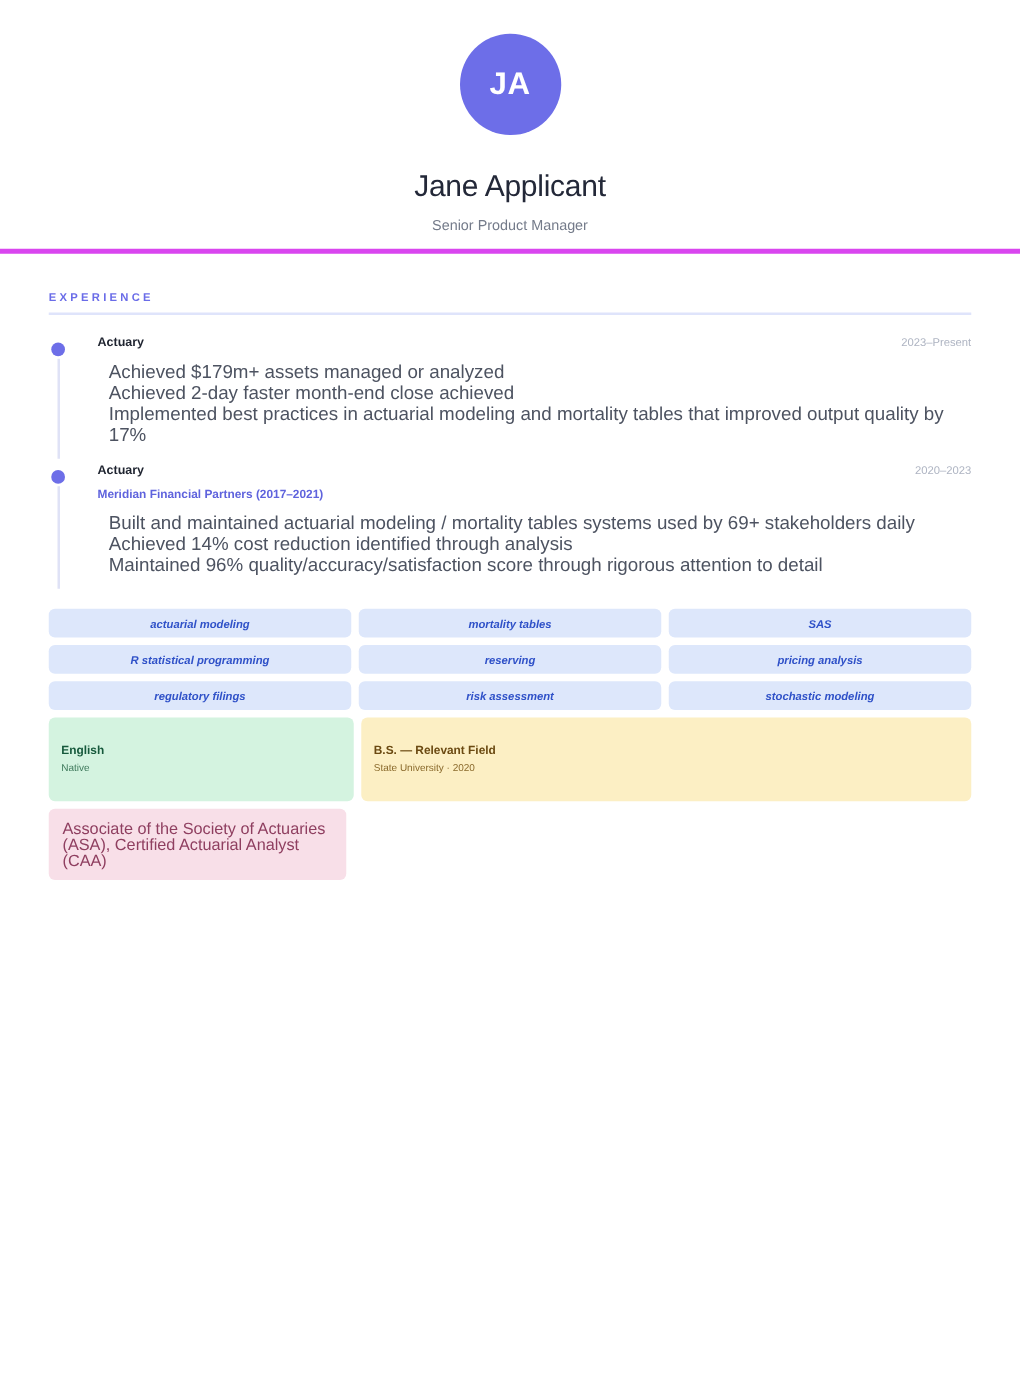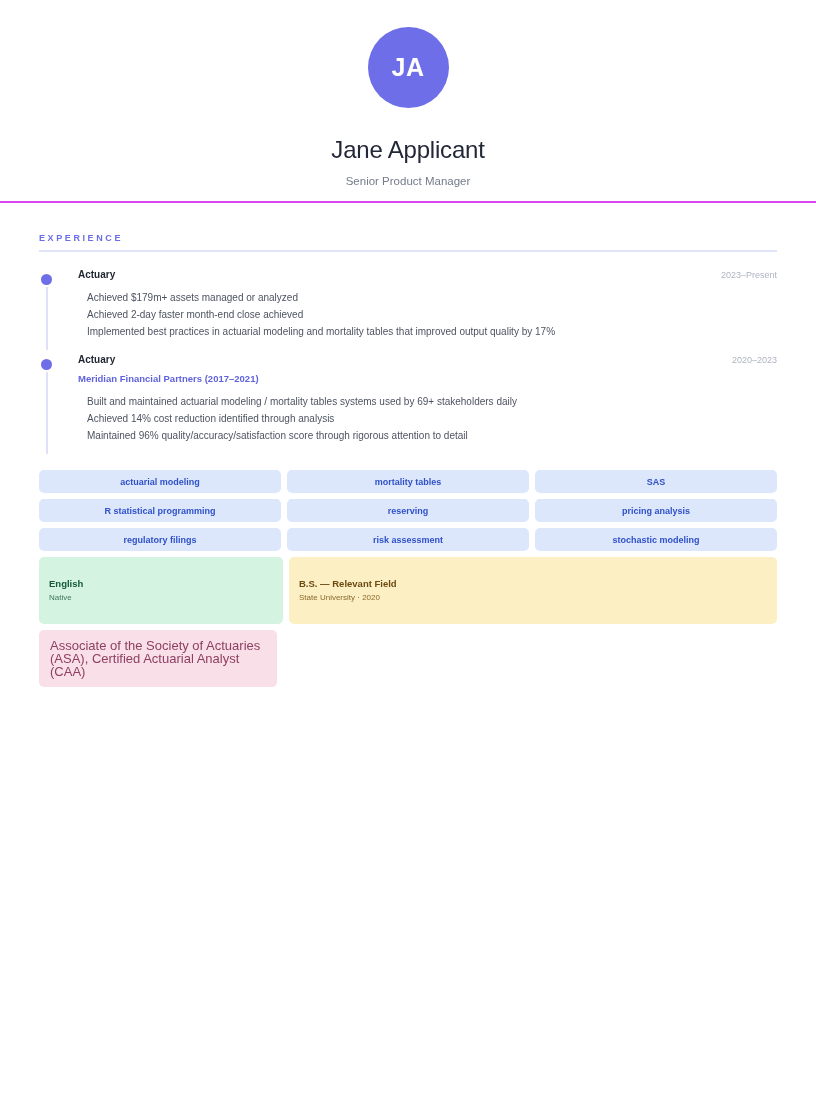--- a/index.html
+++ b/index.html
@@ -13,21 +13,21 @@
     font-family: "Liberation Sans", sans-serif;
     color: #2f3545;
     -webkit-font-smoothing: antialiased;
   }
 
   
   .header {
     height: 203px;
     box-sizing: border-box;
     background: #ffffff;
-    border-bottom: 2px solid #d946ef;
+    border-bottom: 4px solid #d946ef;
     display: flex;
     flex-direction: column;
     align-items: center;
     padding-top: 27px;
   }
   .avatar {
     width: 81px;
     height: 81px;
     border-radius: 50%;
     background: #6d6ee8;
@@ -115,32 +115,33 @@
     font-size: 9.5px;
     font-weight: bold;
     color: #5f63dd;
   }
   .exp-bullets {
     margin: 9px 0 0 0;
     padding: 0;
     list-style: none;
   }
   .exp-bullets li {
-    font-size: 10px;
+    font-size: 15px;
     line-height: 17px;
     color: #4d5361;
     padding-left: 9px;
   }
 
   
   .grid {
     display: grid;
     grid-template-columns: repeat(3, 1fr);
     gap: 6px 6px;
     margin-top: 12px;
+    font-style: italic;
   }
   .pill {
     background: #dde7fb;
     border-radius: 5px;
     height: 23px;
     display: flex;
     align-items: center;
     justify-content: center;
     font-size: 9px;
     font-weight: bold;

